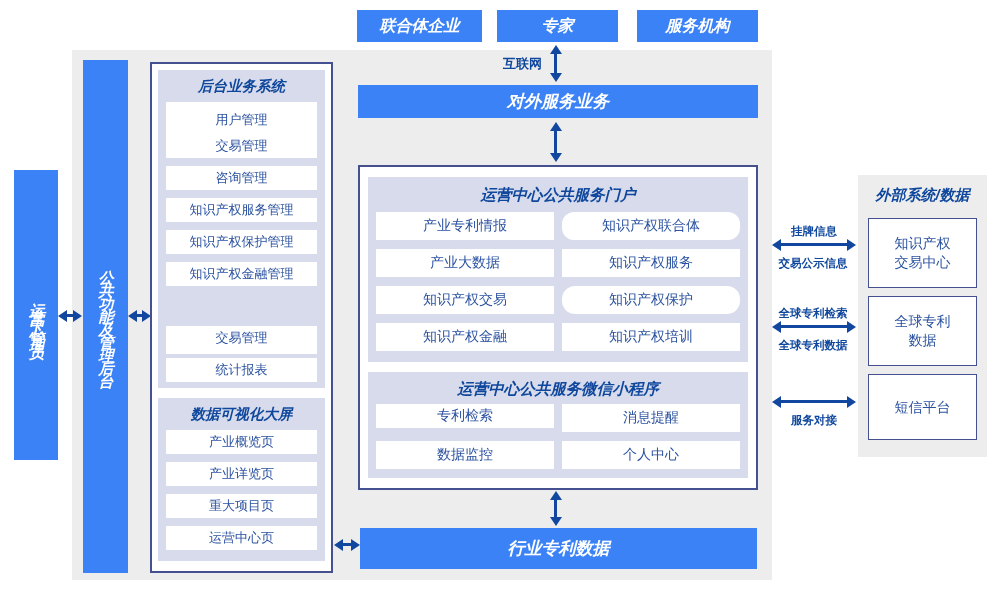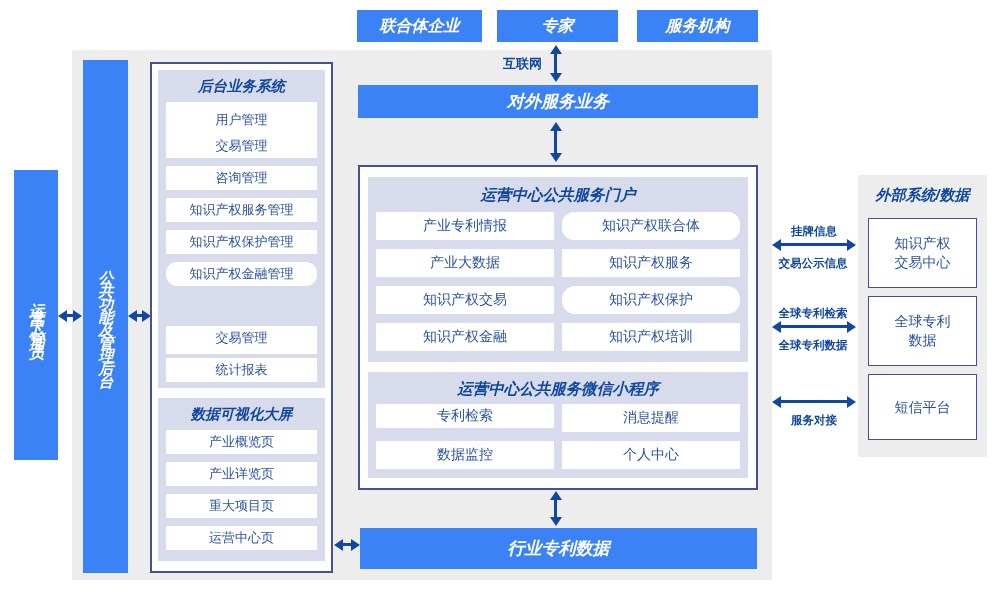--- a/index.html
+++ b/index.html
@@ -78,21 +78,21 @@
 
   <div class="abs panel" style="left:150px;top:62px;width:179px;height:507px;"></div>
 
   <div class="abs lav" style="left:158px;top:70px;width:167px;height:318px;"></div>
   <div class="abs sect-title" style="left:158px;top:76px;width:167px;height:20px;font-size:14.5px;">后台业务系统</div>
   <div class="abs item" style="left:166px;top:102px;width:151px;height:36px;">用户管理</div>
   <div class="abs item" style="left:166px;top:134px;width:151px;height:24px;">交易管理</div>
   <div class="abs item" style="left:166px;top:166px;width:151px;height:24px;">咨询管理</div>
   <div class="abs item" style="left:166px;top:198px;width:151px;height:24px;">知识产权服务管理</div>
   <div class="abs item" style="left:166px;top:230px;width:151px;height:24px;">知识产权保护管理</div>
-  <div class="abs item" style="left:166px;top:262px;width:151px;height:24px;border-radius:11px;">知识产权金融管理</div>
+  <div class="abs item" style="left:166px;top:262px;width:151px;height:24px;">知识产权金融管理</div>
   <div class="abs item" style="left:166px;top:294px;width:151px;height:24px;margin-top:36px;">知识产培训管理</div>
   <div class="abs item" style="left:166px;top:326px;width:151px;height:24px;">交易管理</div>
   <div class="abs item" style="left:166px;top:358px;width:151px;height:24px;">统计报表</div>
 
   <div class="abs lav" style="left:158px;top:398px;width:167px;height:163px;"></div>
   <div class="abs sect-title" style="left:158px;top:404px;width:167px;height:20px;font-size:14.5px;">数据可视化大屏</div>
   <div class="abs item" style="left:166px;top:430px;width:151px;height:24px;">产业概览页</div>
   <div class="abs item" style="left:166px;top:462px;width:151px;height:24px;">产业详览页</div>
   <div class="abs item" style="left:166px;top:494px;width:151px;height:24px;font-family:Liberation Serif, serif;">重大项目页</div>
   <div class="abs item" style="left:166px;top:526px;width:151px;height:24px;">运营中心页</div>

